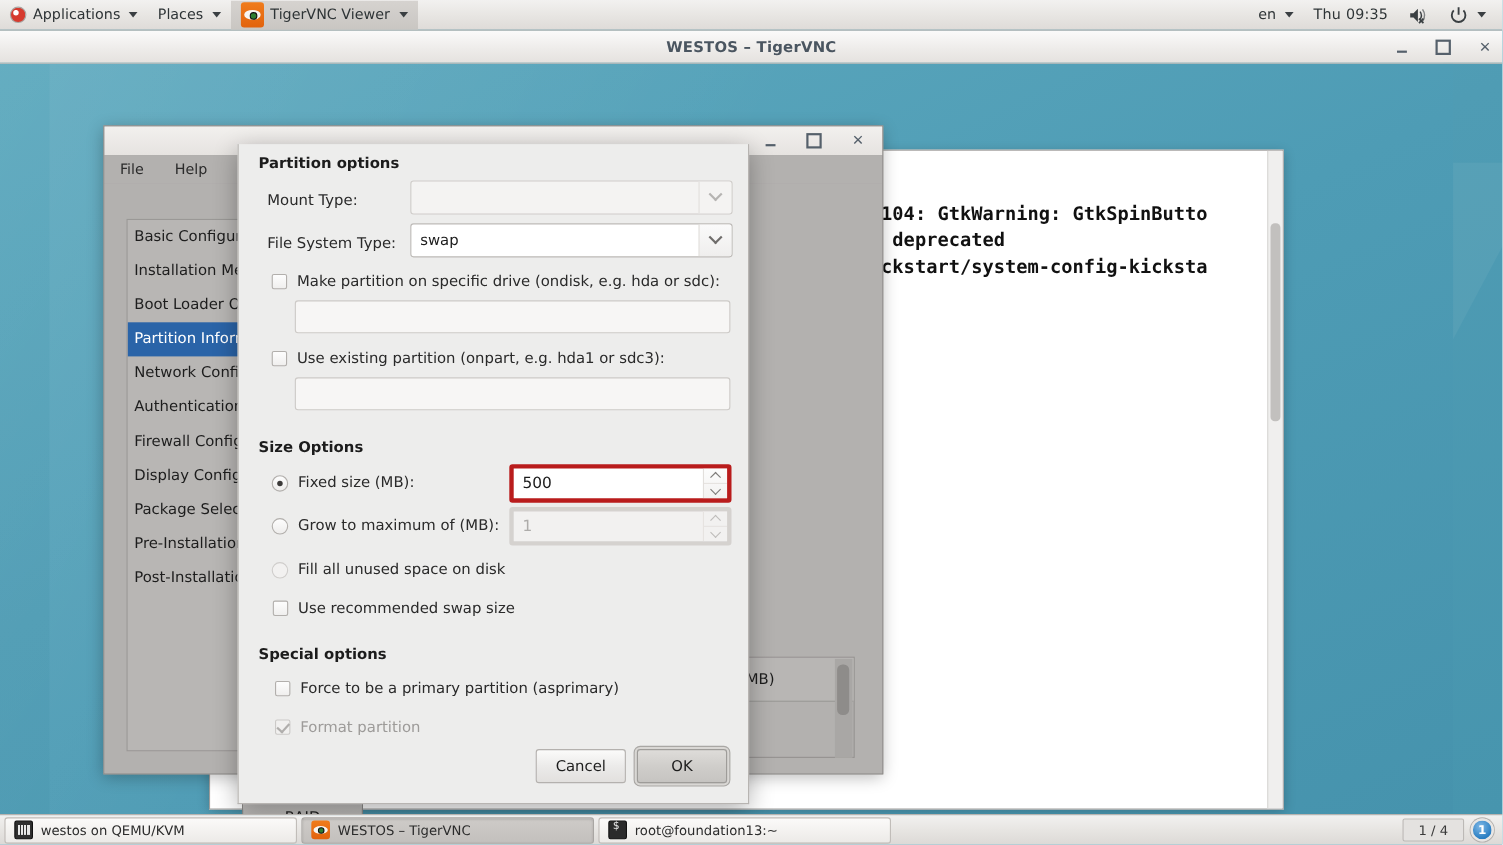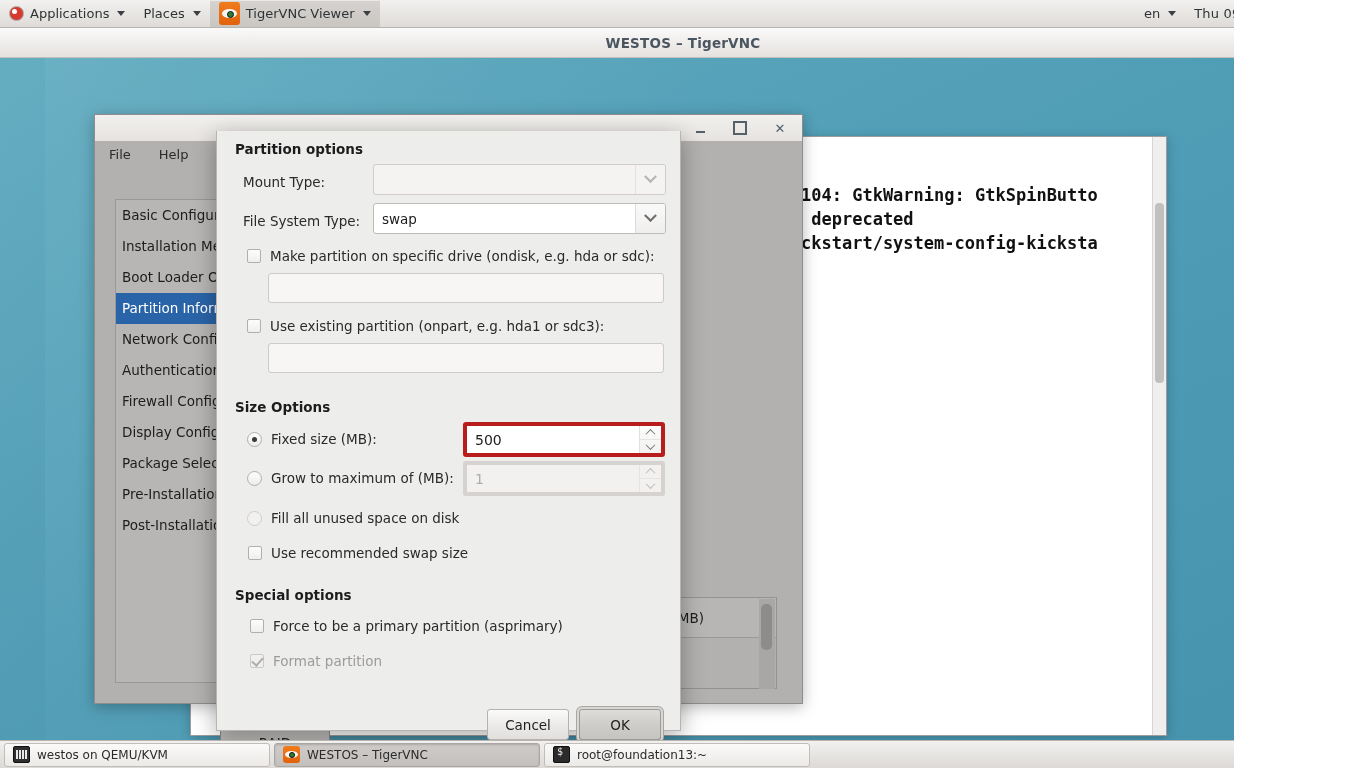--- a/index.html
+++ b/index.html
@@ -6,21 +6,21 @@
   html, body {
     margin: 0; padding: 0;
     width: 1366px; height: 768px;
     overflow: hidden;
     font-family: "DejaVu Sans", "Liberation Sans", sans-serif;
     font-size: 13px;
     -webkit-font-smoothing: antialiased;
   }
   #screen {
     position: relative;
-    width: 1234px; height: 768px;
+    width: 1366px; height: 768px;
     background: #51a0b8;
     overflow: hidden;
   }
 
   
   #desktop-bg {
     position: absolute; left: 0; top: 28px;
     width: 1366px; height: 712px;
     background:
       linear-gradient(125deg, rgba(255,255,255,0.07) 0%, rgba(255,255,255,0) 38%),
@@ -355,21 +355,20 @@
   .spin.disabled .vchev { border-color: #bebcba; }
 
   
   .btn {
     height: 31px; min-width: 82px; padding: 0 16px;
     border: 1px solid #b4b1ae; border-radius: 3px;
     background: linear-gradient(to bottom, #fbfbfa 0%, #ebeae9 52%, #e2e0de 100%);
     font-size: 13.5px; color: #1d1d1d;
     display: flex; align-items: center; justify-content: center;
     cursor: default;
-    margin-top: 28px;
   }
   .btn.focus {
     background: linear-gradient(to bottom, #dedcd9 0%, #cfcdca 52%, #c6c4c1 100%);
     border-color: #9e9c99;
     box-shadow: 0 0 0 2px #d9d7d4, 0 0 0 3px #a9a7a4;
   }
 
   
   #taskbar {
     position: absolute; left: 0; bottom: 0;

